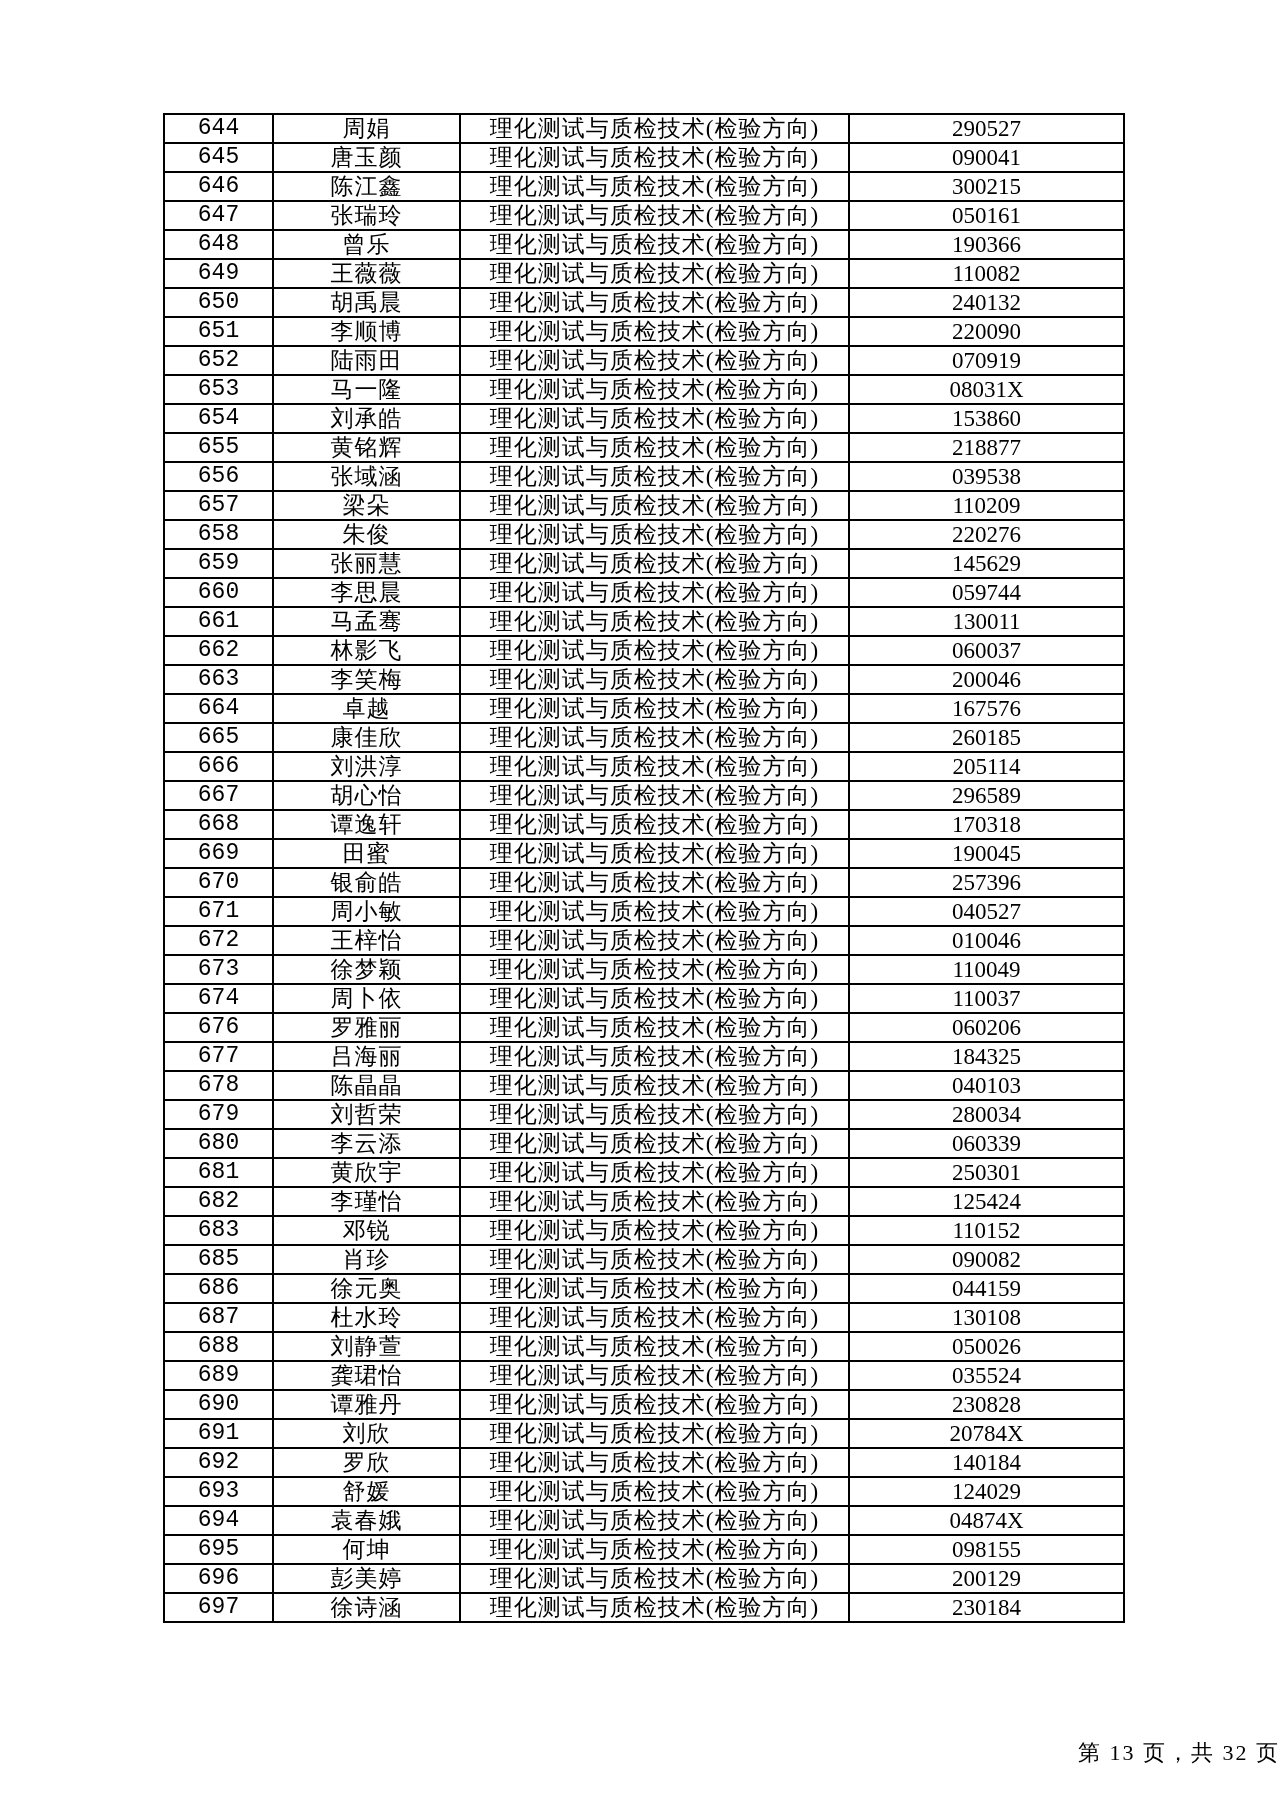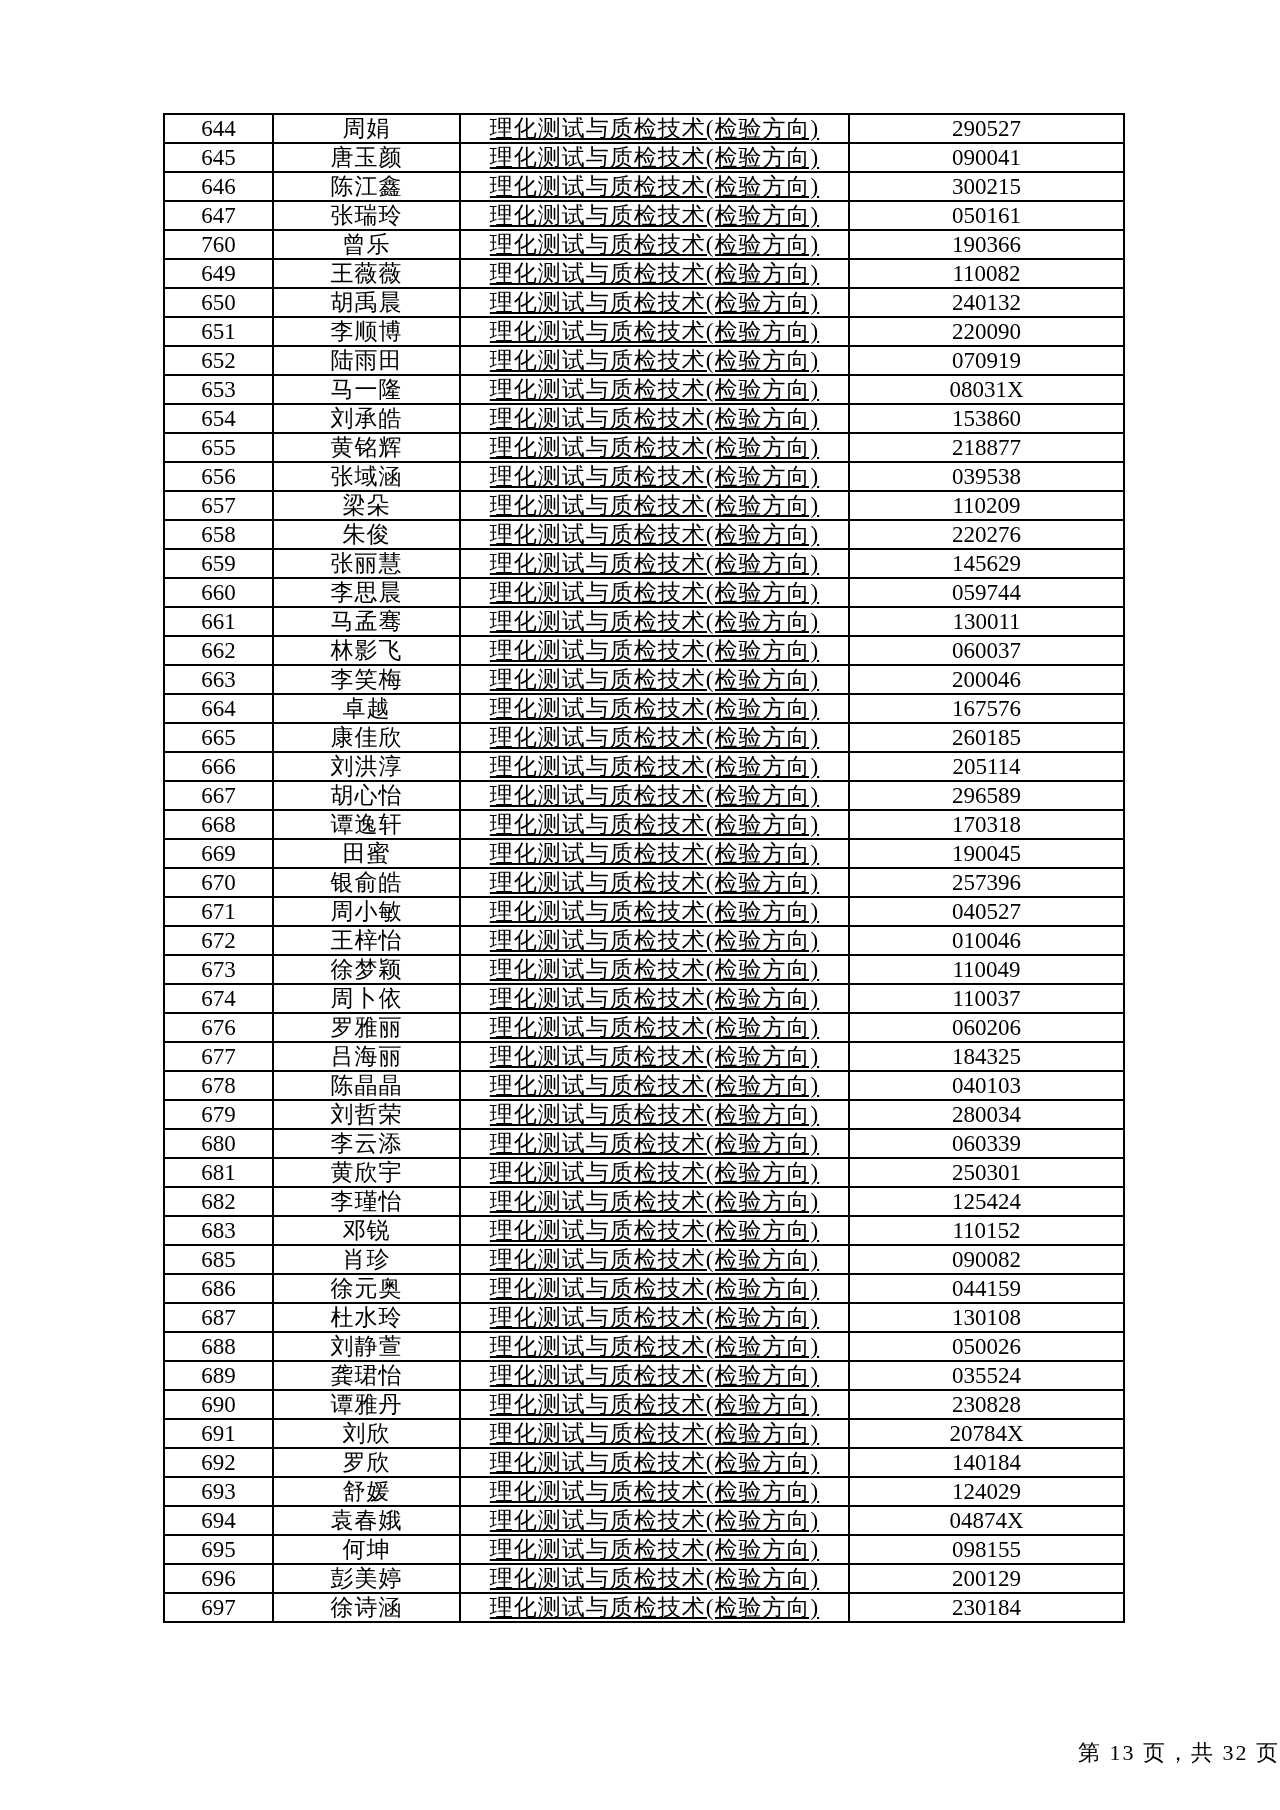--- a/index.html
+++ b/index.html
@@ -28,23 +28,23 @@
     border: 2px solid #000000;
     height: 27px;            
     padding: 0;
     text-align: center;
     vertical-align: middle;
     font-size: 23px;
     line-height: 27px;
     white-space: nowrap;
     overflow: hidden;
   }
-  td.col-no      { width: 107px; }
+  td.col-no      { width: 107px; font-family: Liberation Mono, monospace; }
   td.col-name    { width: 185px; letter-spacing: 1px; }
-  td.col-program { width: 387px; letter-spacing: 1px; text-decoration: underline; }
+  td.col-program { width: 387px; letter-spacing: 1px; }
   td.col-code    { width: 273px; }
   .footer {
     position: absolute;
     left: 0;
     top: 1738px;
     width: 100%;
     text-align: right;
     font-size: 22px;
     letter-spacing: 2px;
   }
@@ -74,21 +74,21 @@
           <td class="col-program">理化测试与质检技术(检验方向)</td>
           <td class="col-code">300215</td>
         </tr>
         <tr>
           <td class="col-no">647</td>
           <td class="col-name">张瑞玲</td>
           <td class="col-program">理化测试与质检技术(检验方向)</td>
           <td class="col-code">050161</td>
         </tr>
         <tr>
-          <td class="col-no">760</td>
+          <td class="col-no">648</td>
           <td class="col-name">曾乐</td>
           <td class="col-program">理化测试与质检技术(检验方向)</td>
           <td class="col-code">190366</td>
         </tr>
         <tr>
           <td class="col-no">649</td>
           <td class="col-name">王薇薇</td>
           <td class="col-program">理化测试与质检技术(检验方向)</td>
           <td class="col-code">110082</td>
         </tr>

